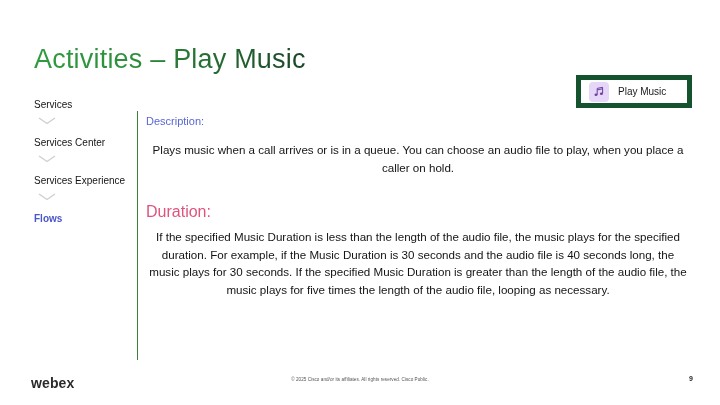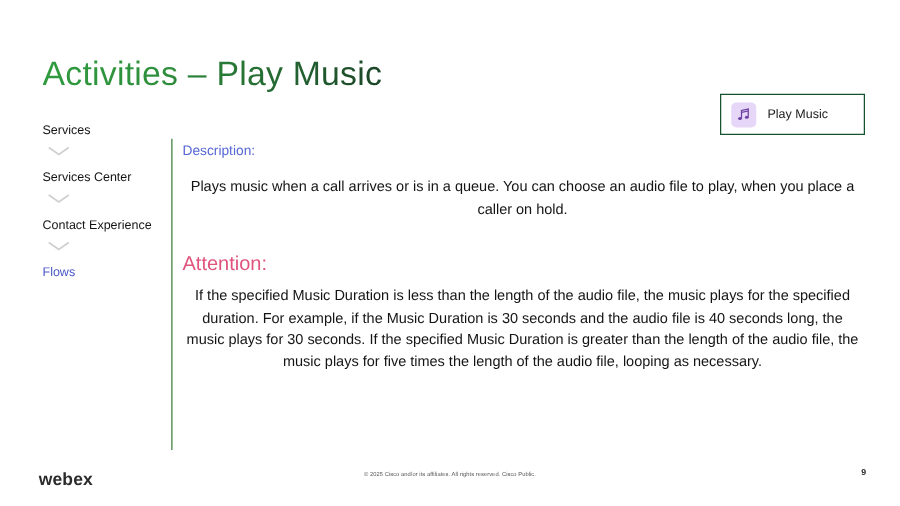--- a/index.html
+++ b/index.html
@@ -40,37 +40,37 @@
     width: 92px;
   }
   .crumb {
     font-size: 10px;
     line-height: 14px;
     color: #141414;
     font-weight: 400;
   }
   .crumb.active {
     color: #4a57c8;
-    font-weight: normal;
+    font-weight: bold;
   }
   .crumb-sep {
     height: 19px;
     display: block;
     position: relative;
   }
   .crumb-sep svg { display: block; margin-left: 4px; margin-top: 5px; }
 
   
   .badge {
     position: absolute;
     left: 576px;
     top: 75px;
     width: 116px;
     height: 33px;
-    border: 1px solid #14532d;
+    border: 5px solid #14532d;
     background: #ffffff;
     display: flex;
     align-items: center;
     box-sizing: border-box;
     padding-left: 8px;
   }
   .badge-icon {
     width: 20px;
     height: 20px;
     border-radius: 4px;
@@ -165,21 +165,21 @@
     </svg>
   </span>
 
   <div class="crumb">Services Center</div>
   <span class="crumb-sep">
     <svg width="18" height="8" viewBox="0 0 18 8" aria-hidden="true">
       <path d="M1 1 L9 6.5 L17 1" fill="none" stroke="#cfcfcf" stroke-width="1.4"></path>
     </svg>
   </span>
 
-  <div class="crumb">Contact Experience</div>
+  <div class="crumb">Services Experience</div>
   <span class="crumb-sep">
     <svg width="18" height="8" viewBox="0 0 18 8" aria-hidden="true">
       <path d="M1 1 L9 6.5 L17 1" fill="none" stroke="#cfcfcf" stroke-width="1.4"></path>
     </svg>
   </span>
 
   <div class="crumb active">Flows</div>
 </div>
 
 <div class="badge">
@@ -191,19 +191,19 @@
       <path d="M4.2 3.9 L9.6 2.8" fill="none" stroke="#6b3fa0" stroke-width="1"></path>
     </svg>
   </span>
   <span class="badge-label">Play Music</span>
 </div>
 
 <div class="content">
   <div class="h-desc">Description:</div>
   <p class="body-text">Plays music when a call arrives or is in a queue. You can choose an audio file to play, when you place a caller on hold.</p>
 
-  <div class="h-attn">Attention:</div>
+  <div class="h-attn">Duration:</div>
   <p class="body-text">If the specified Music Duration is less than the length of the audio file, the music plays for the specified duration. For example, if the Music Duration is 30 seconds and the audio file is 40 seconds long, the music plays for 30 seconds. If the specified Music Duration is greater than the length of the audio file, the music plays for five times the length of the audio file, looping as necessary.</p>
 </div>
 
 <div class="footer-logo">webex</div>
 <div class="footer-copy">© 2025 Cisco and/or its affiliates. All rights reserved. Cisco Public.</div>
 <div class="footer-page">9</div>
 
 </body></html>

